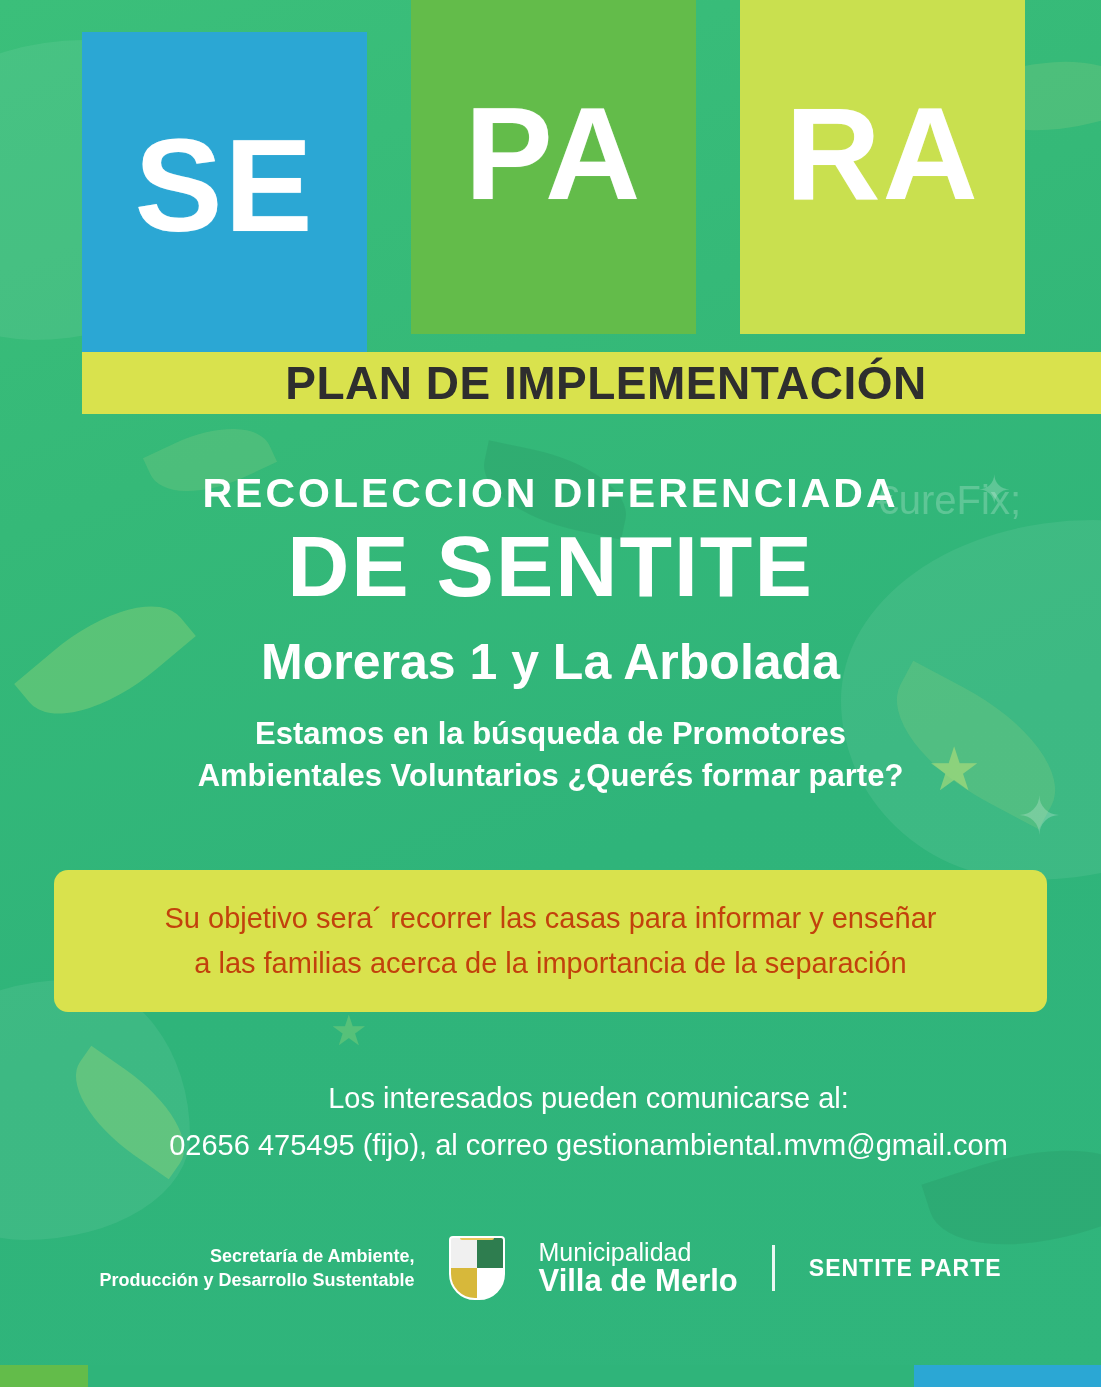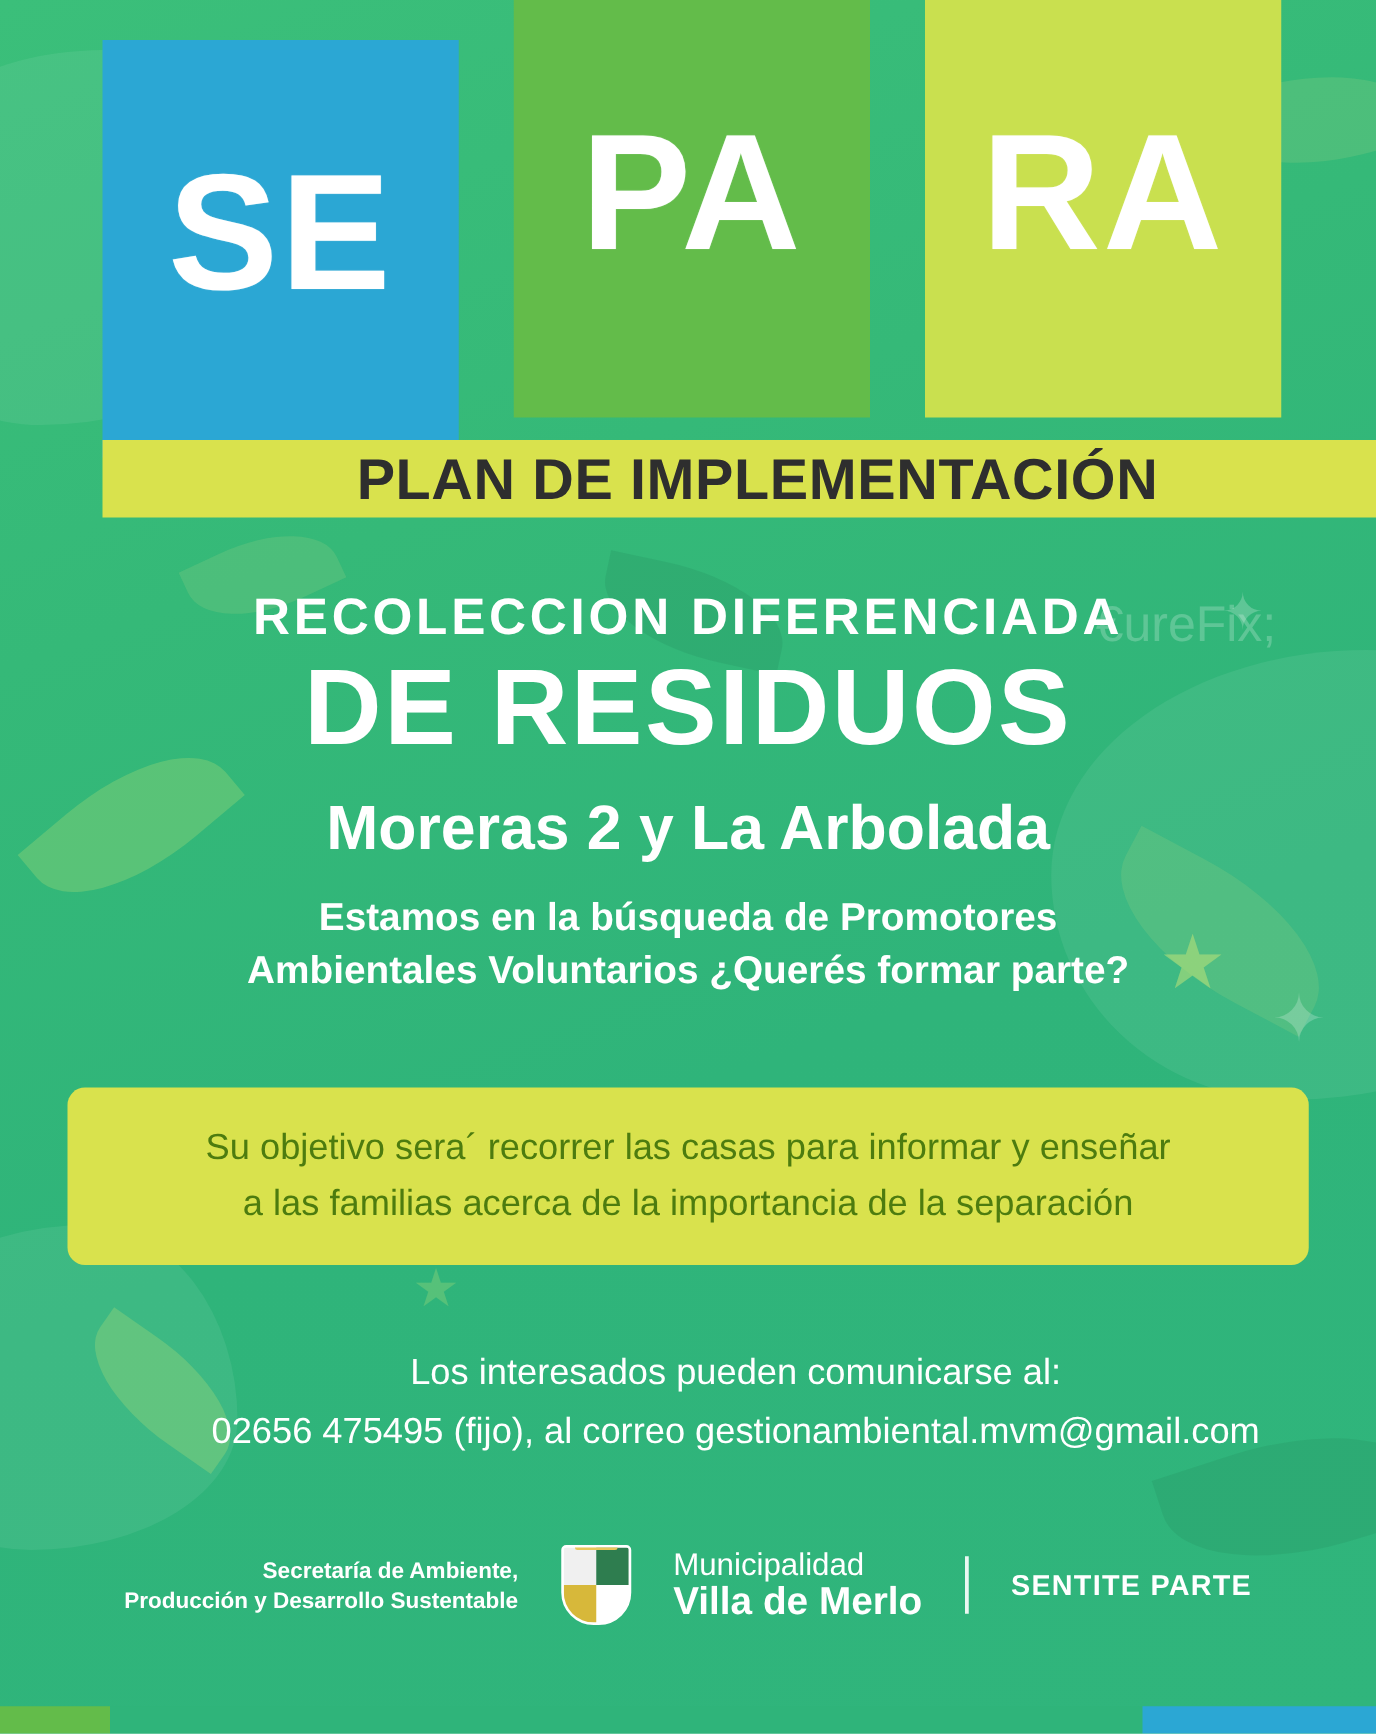--- a/index.html
+++ b/index.html
@@ -144,21 +144,21 @@
     width: 993px;
     background: #d9e24d;
     border-radius: 14px;
     padding: 26px 30px;
     box-sizing: border-box;
     text-align: center;
   }
   .objective p {
     margin: 0;
     font-size: 29px;
-    color: #4d7c0f;
+    color: #c2410c;
     line-height: 1.55;
   }
 
   .contact {
     position: absolute;
     top: 1080px;
     left: 0;
     width: 100%;
     text-align: center;
     color: #ffffff;
@@ -285,22 +285,22 @@
       <span class="block-text">RA</span>
     </div>
   </div>
 
   <div class="banner">
     <span class="banner-text">PLAN DE IMPLEMENTACIÓN</span>
   </div>
 
   <div class="headline-wrap">
     <p class="headline-small">RECOLECCION DIFERENCIADA</p>
-    <p class="headline-big">DE RESIDUOS</p>
-    <p class="subtitle">Moreras 2 y La Arbolada</p>
+    <p class="headline-big">DE SENTITE</p>
+    <p class="subtitle">Moreras 1 y La Arbolada</p>
     <p class="lead">
       <span>Estamos en la búsqueda de Promotores</span><br>
       <span>Ambientales Voluntarios ¿Querés formar parte?</span>
     </p>
   </div>
 
   <div class="objective">
     <p>
       <span>Su objetivo sera´ recorrer las casas para informar y enseñar</span><br>
       <span>a las familias acerca de la importancia de la separación</span><br>

